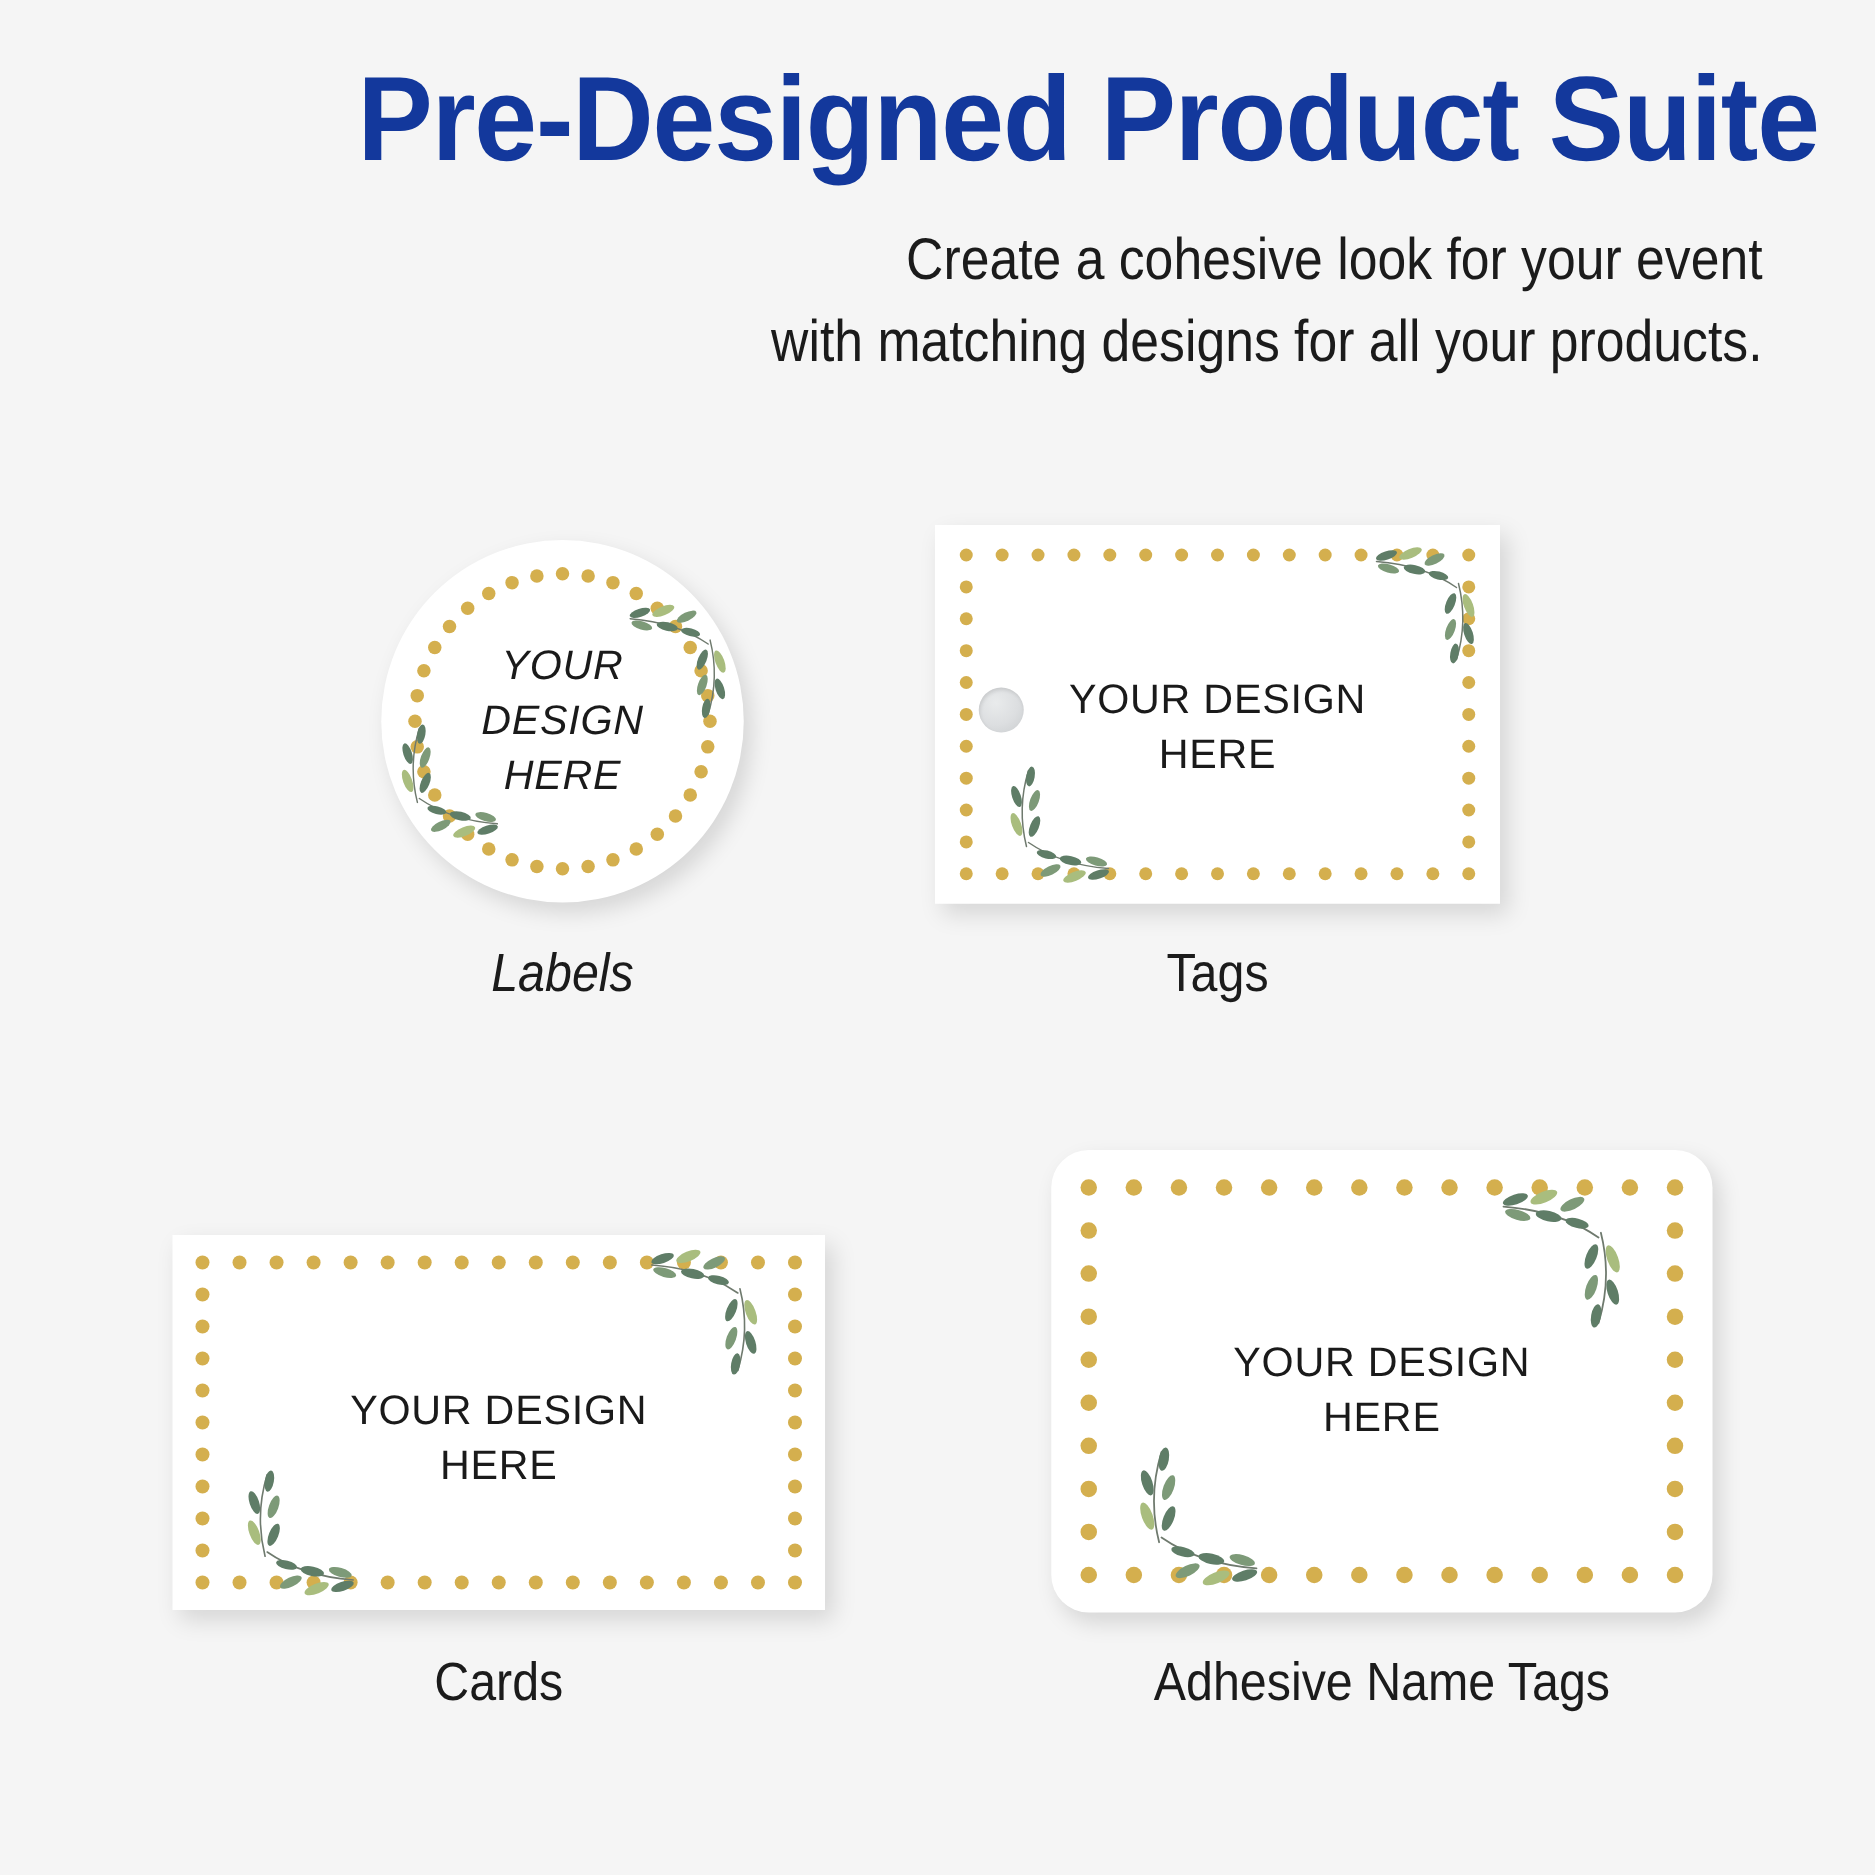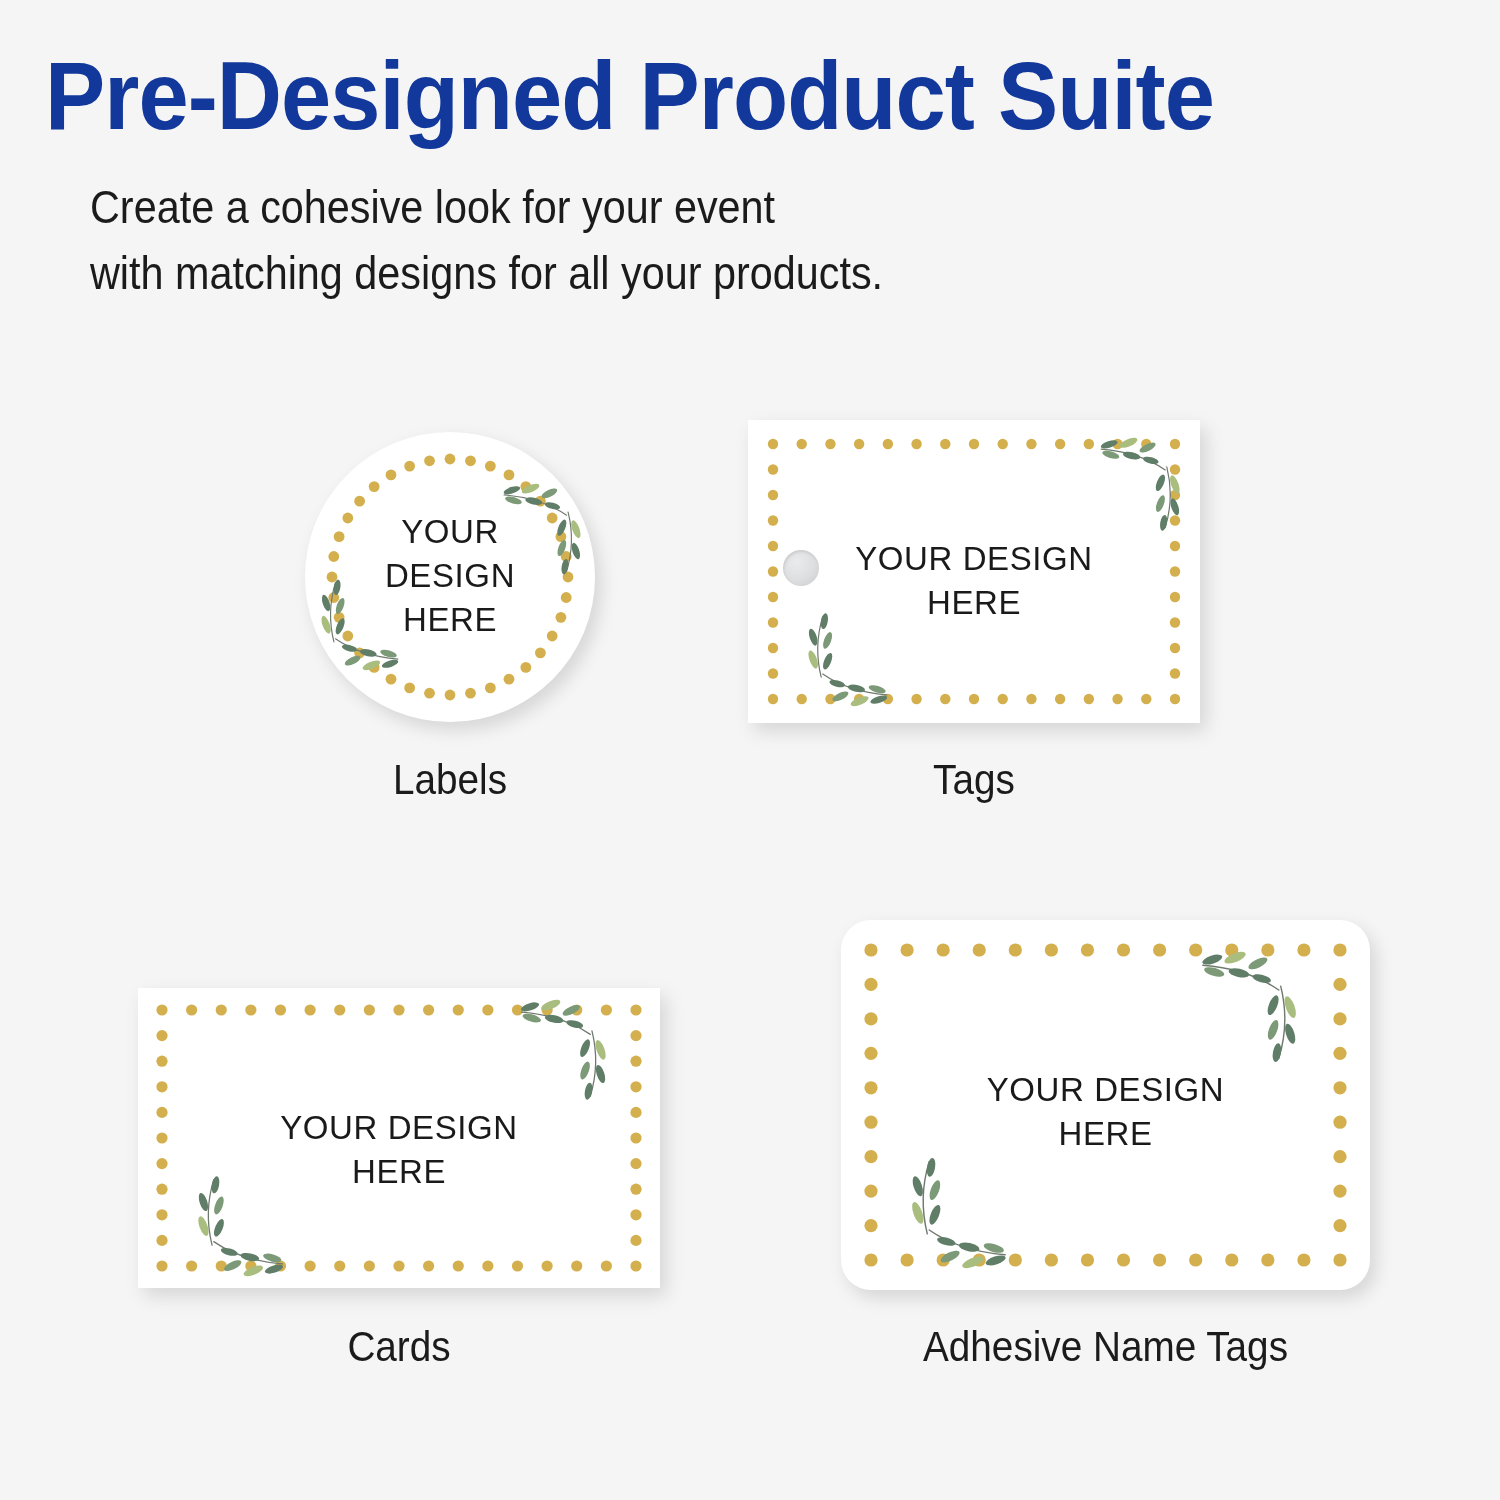--- a/index.html
+++ b/index.html
@@ -13,21 +13,21 @@
     font-family: "Liberation Sans", sans-serif;
     overflow: hidden;
     position: relative;
   }
 
   
   .header {
     position: absolute;
     top: 0; left: 0;
     width: 1500px;
-    text-align: left;
+    text-align: right;
   }
   .title {
     margin: 0;
     padding-top: 44px;
     font-family: "Liberation Sans Narrow", "Liberation Sans", sans-serif;
     font-size: 96px;
     font-weight: bold;
     letter-spacing: -1px;
     color: #13389c;
     line-height: 1.08;
@@ -101,21 +101,21 @@
 <body>
 
 <div class="header">
   <h1 class="title">Pre-Designed Product Suite</h1>
   <div class="subtitle">
     <span>Create a cohesive look for your event</span>
     <span>with matching designs for all your products.</span>
   </div>
 </div>
 
-<div class="product" style="left:0; top:0; width:1500px; height:1384px;">
+<div class="product" style="left:0; top:0; width:1500px; height:1384px;font-style:italic;">
 
   <div class="surface circle" id="surf-labels" style="left:305px; top:432px; width:290px; height:290px;">
 
     <svg class="dots" id="dots-labels" viewBox="0 0 290 290">
         <circle cx="145" cy="27" r="5.4" fill="#d4af4e"></circle>
         <circle cx="165.4904849646978" cy="28.792685144559456" r="5.4" fill="#d4af4e"></circle>
         <circle cx="185.35837691242892" cy="34.11627074726282" r="5.4" fill="#d4af4e"></circle>
         <circle cx="204" cy="42.80900235343623" r="5.4" fill="#d4af4e"></circle>
         <circle cx="220.84893794301166" cy="54.60675571196059" r="5.4" fill="#d4af4e"></circle>
         <circle cx="235.3932442880394" cy="69.15106205698837" r="5.4" fill="#d4af4e"></circle>

